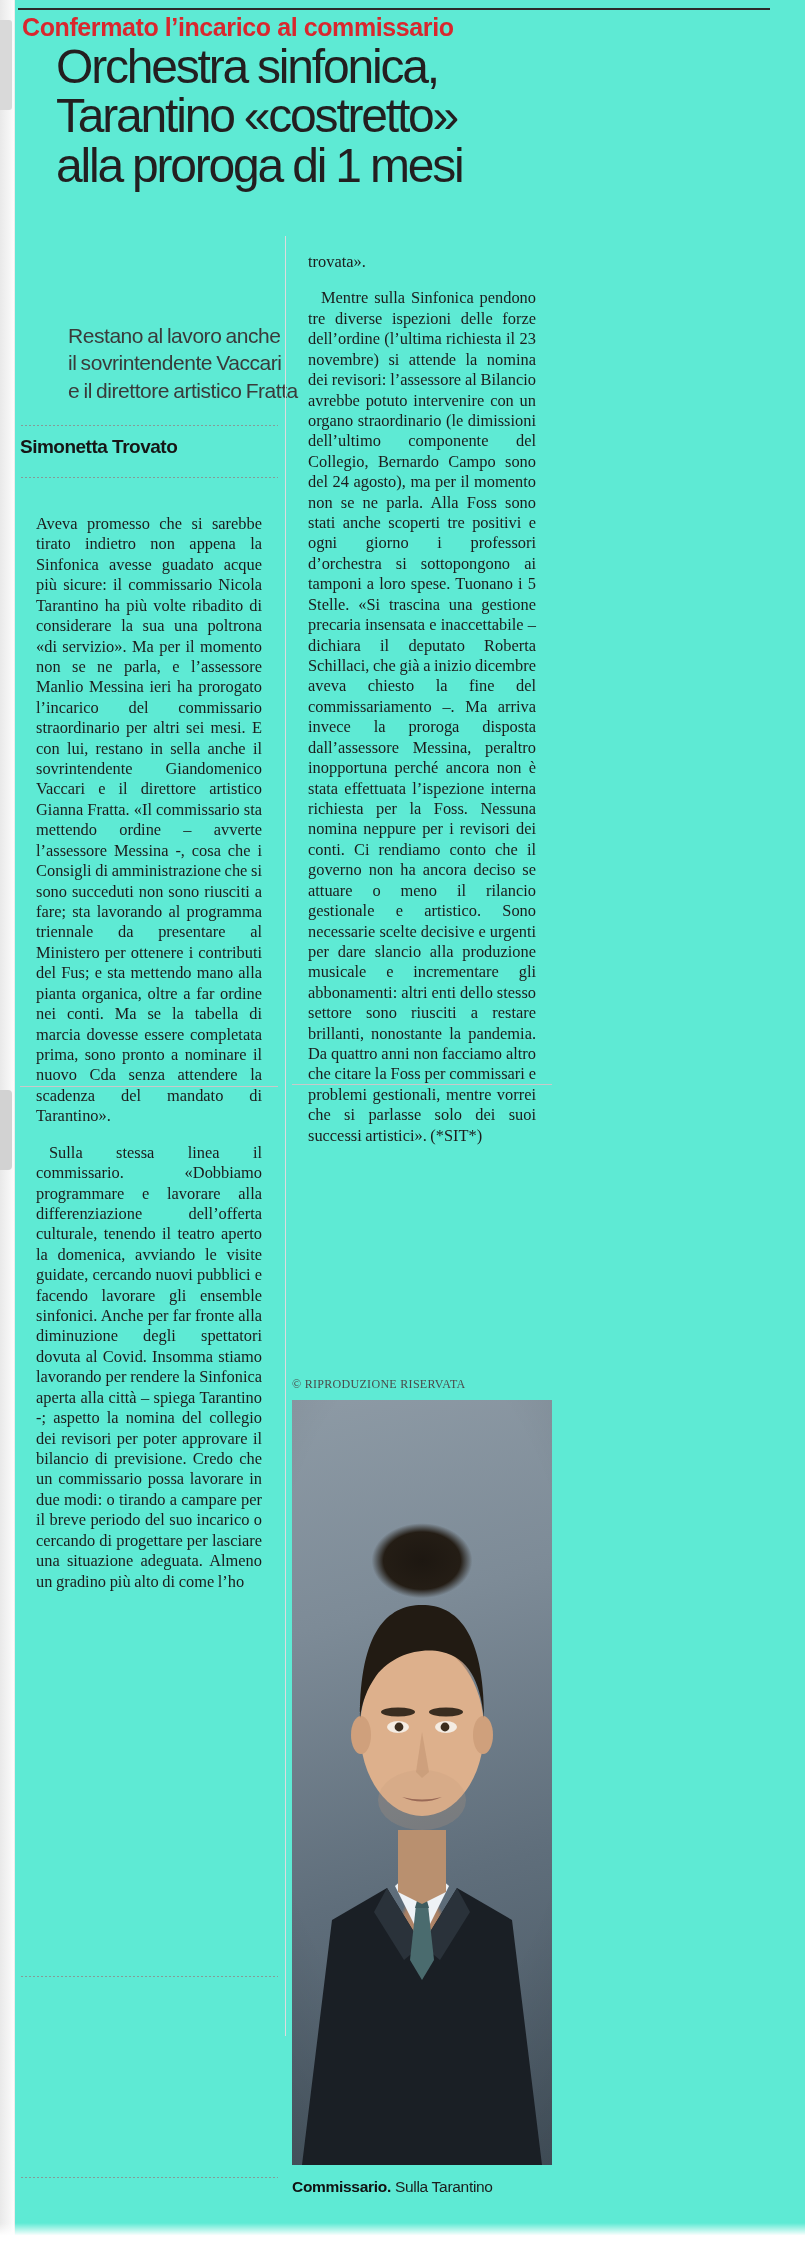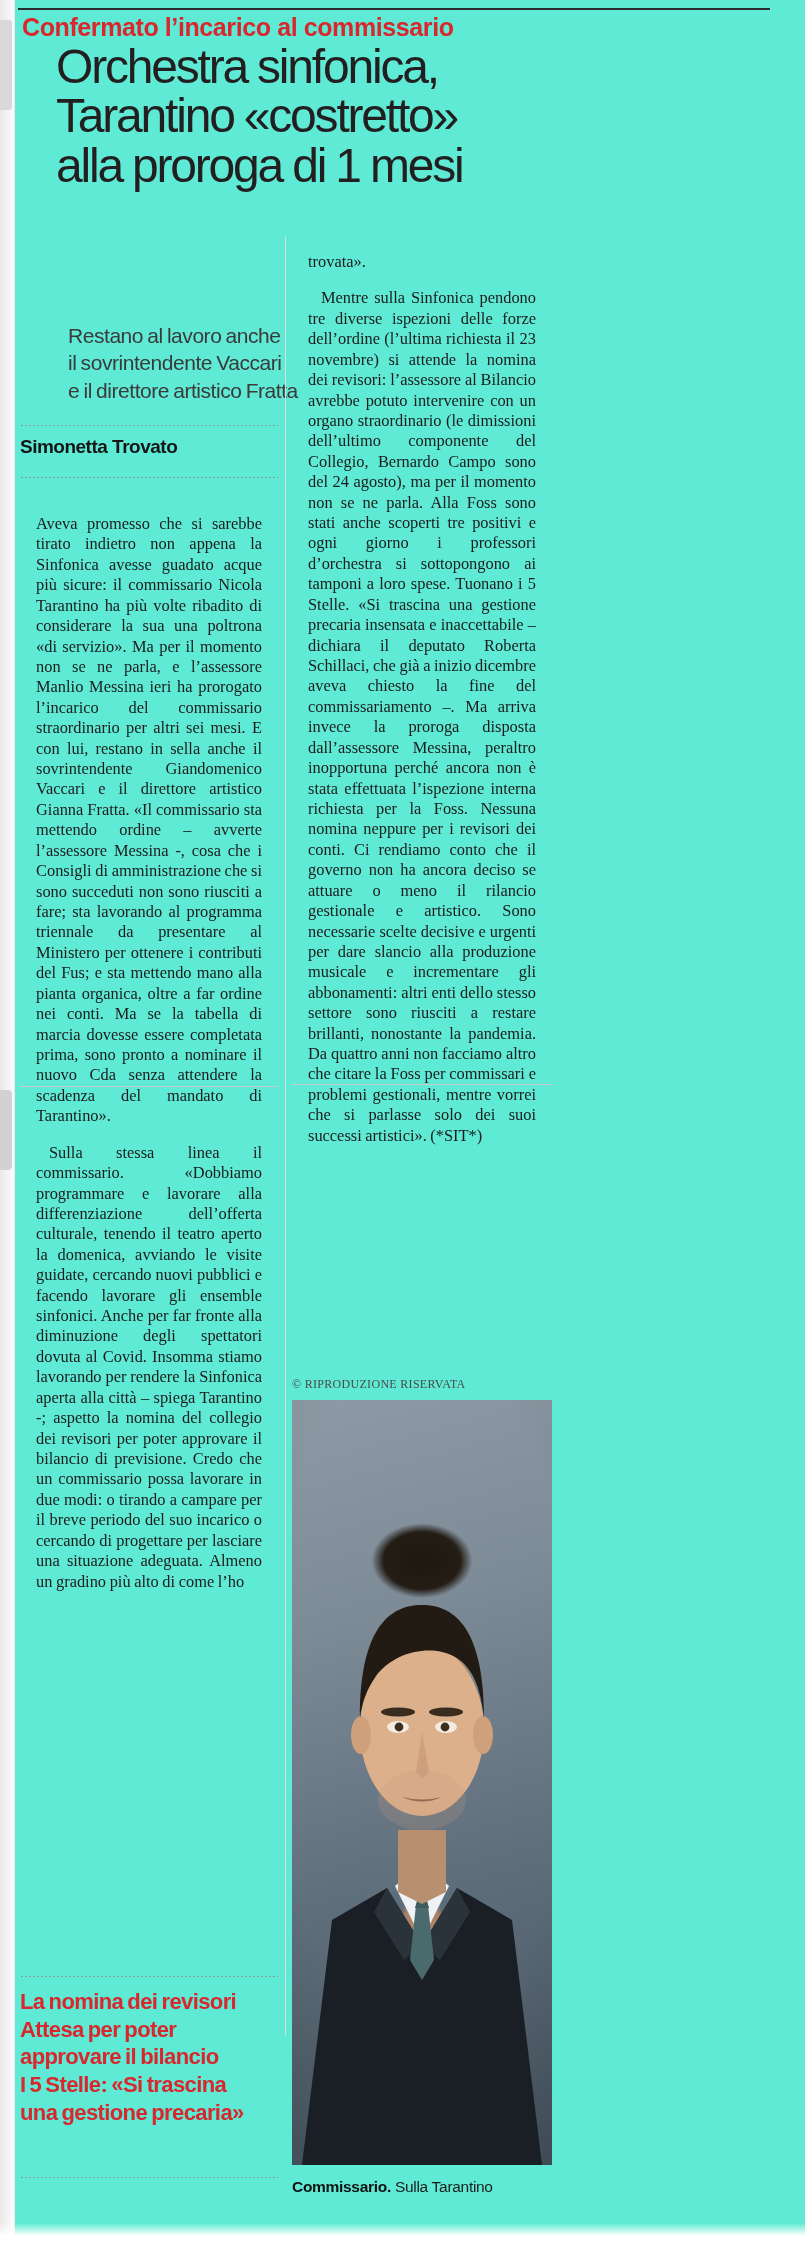--- a/index.html
+++ b/index.html
@@ -311,27 +311,20 @@
 
       <path d="M130 332 L124 372 L130 378 L137 372 Z" fill="#c89a76" opacity=".7"></path>
 
       <path d="M110 397 Q130 406 150 397 Q130 402 110 397 Z" fill="#8e5b4c"></path>
 
       <ellipse cx="130" cy="400" rx="44" ry="30" fill="#c49b79" opacity=".22"></ellipse>
     </svg>
   </div>
 
   <div class="dotrule rule-pull-top"></div>
-  <div class="pullbox">
-    <span class="pl-line">La nomina dei revisori</span>
-    <span class="pl-line">Attesa per poter</span>
-    <span class="pl-line">approvare il bilancio</span>
-    <span class="pl-line">I 5 Stelle: «Si trascina</span>
-    <span class="pl-line">una gestione precaria»</span>
-  </div>
   <div class="dotrule rule-pull-bot"></div>
 
   <div class="caption">
     <b>Commissario.</b><span> Sulla Tarantino</span>
   </div>
 
   <div class="fade-bottom"></div>
 </div>
 
 </body></html>

